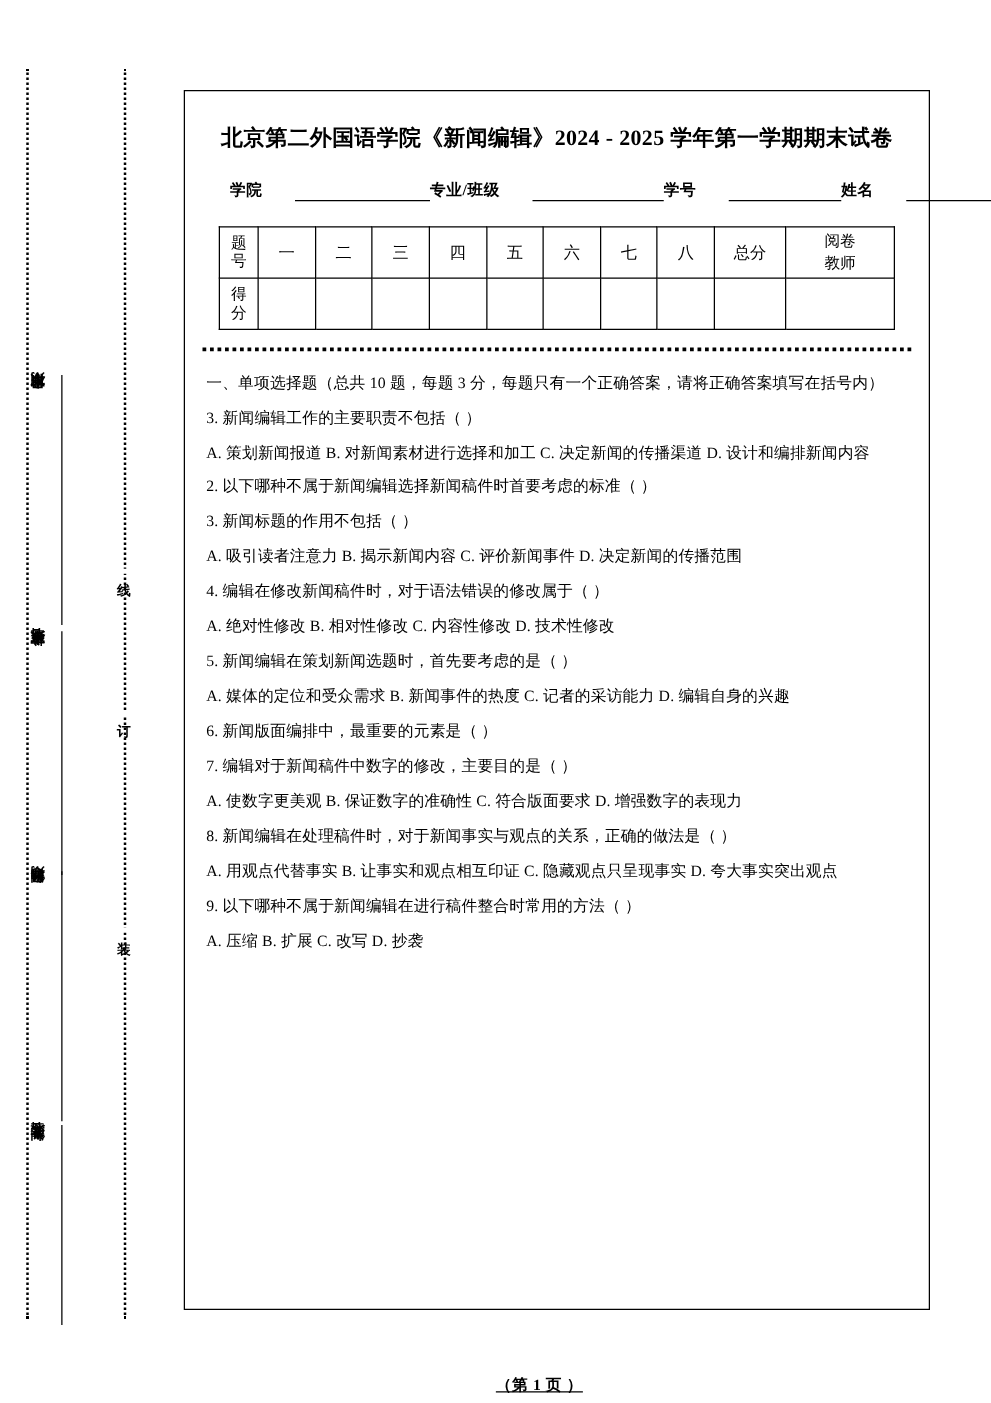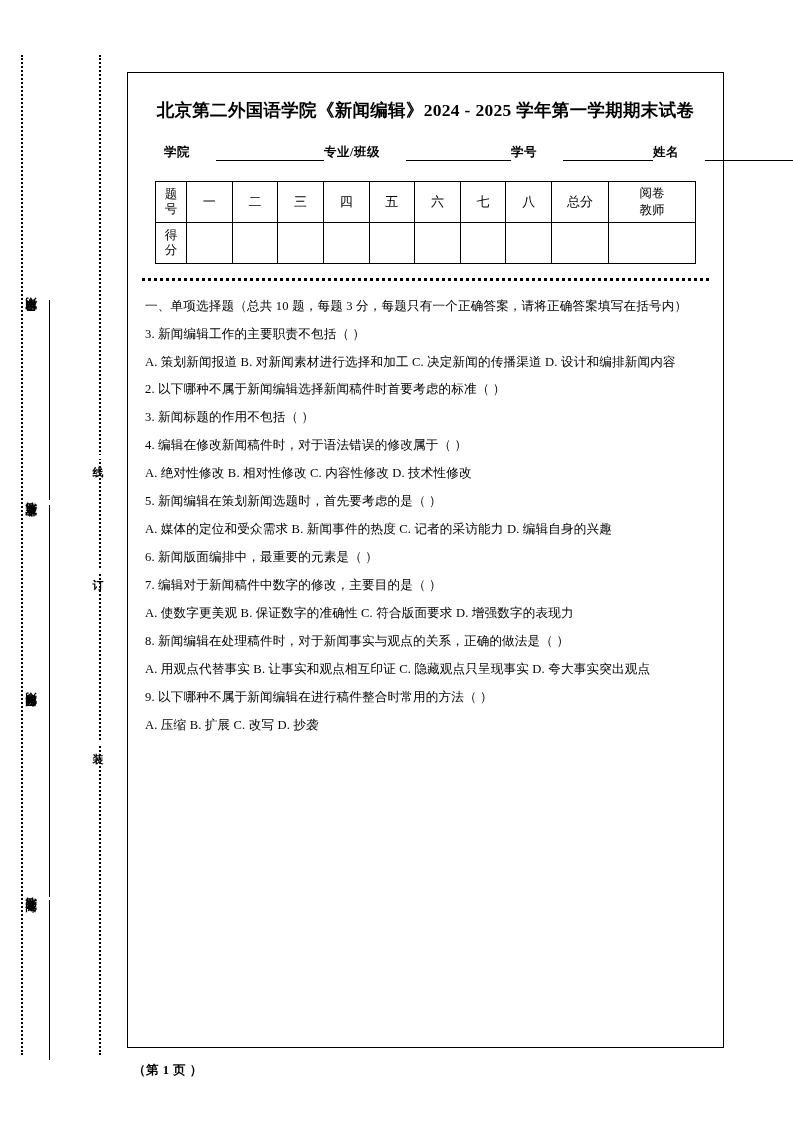--- a/index.html
+++ b/index.html
@@ -74,21 +74,21 @@
     writing-mode: vertical-rl;
     text-orientation: upright;
   }
   #seam-xian { top: 455px; }
   #seam-ding { top: 568px; }
   #seam-zhuang { top: 742px; }
 
   
   #content-frame {
     position: absolute;
-    left: 127px;
+    left: 147px;
     top: 72px;
     width: 597px;
     height: 976px;
     border: 1.5px solid #000;
     box-sizing: border-box;
     padding: 0 14px;
   }
 
   
   #exam-title {
@@ -169,27 +169,28 @@
   }
   #question-body p { margin: 0; }
   .section-heading { margin: 0; }
   .q-stem { margin: 0; }
   .q-options { margin: 0; }
 
   
   #page-footer {
     position: absolute;
     left: 133px;
-    top: 1062px;
+    top: 1100px;
     width: 597px;
-    text-align: left;
+    text-align: center;
     font-family: "Liberation Serif", "DejaVu Serif", serif;
     font-weight: bold;
     font-size: 12.5px;
     letter-spacing: 0.5px;
+    text-decoration: underline;
   }
 </style>
 </head>
 <body>
 
 <div id="binding-strip">
   <div class="dotted-vline" id="dotted-line-outer"></div>
   <div class="dotted-vline" id="dotted-line-inner"></div>
 
   <div class="vrule" id="vrule-1"></div>
@@ -274,20 +275,21 @@
 
   <div id="question-body">
     <p class="section-heading">一、单项选择题（总共 10 题，每题 3 分，每题只有一个正确答案，请将正确答案填写在括号内）</p>
 
     <p class="q-stem">3.  新闻编辑工作的主要职责不包括（  ）</p>
     <p class="q-options">A.  策划新闻报道   B.  对新闻素材进行选择和加工   C.  决定新闻的传播渠道   D.  设计和编排新闻内容</p>
 
     <p class="q-stem">2.  以下哪种不属于新闻编辑选择新闻稿件时首要考虑的标准（  ）</p>
 
     <p class="q-stem">3.  新闻标题的作用不包括（  ）</p>
+    <p class="q-options">A.  吸引读者注意力   B.  揭示新闻内容   C.  评价新闻事件   D.  决定新闻的传播范围</p>
 
     <p class="q-stem">4.  编辑在修改新闻稿件时，对于语法错误的修改属于（  ）</p>
     <p class="q-options">A.  绝对性修改   B.  相对性修改   C.  内容性修改   D.  技术性修改</p>
 
     <p class="q-stem">5.  新闻编辑在策划新闻选题时，首先要考虑的是（  ）</p>
     <p class="q-options">A.  媒体的定位和受众需求   B.  新闻事件的热度   C.  记者的采访能力   D.  编辑自身的兴趣</p>
 
     <p class="q-stem">6.  新闻版面编排中，最重要的元素是（  ）</p>
 
     <p class="q-stem">7.  编辑对于新闻稿件中数字的修改，主要目的是（  ）</p>

